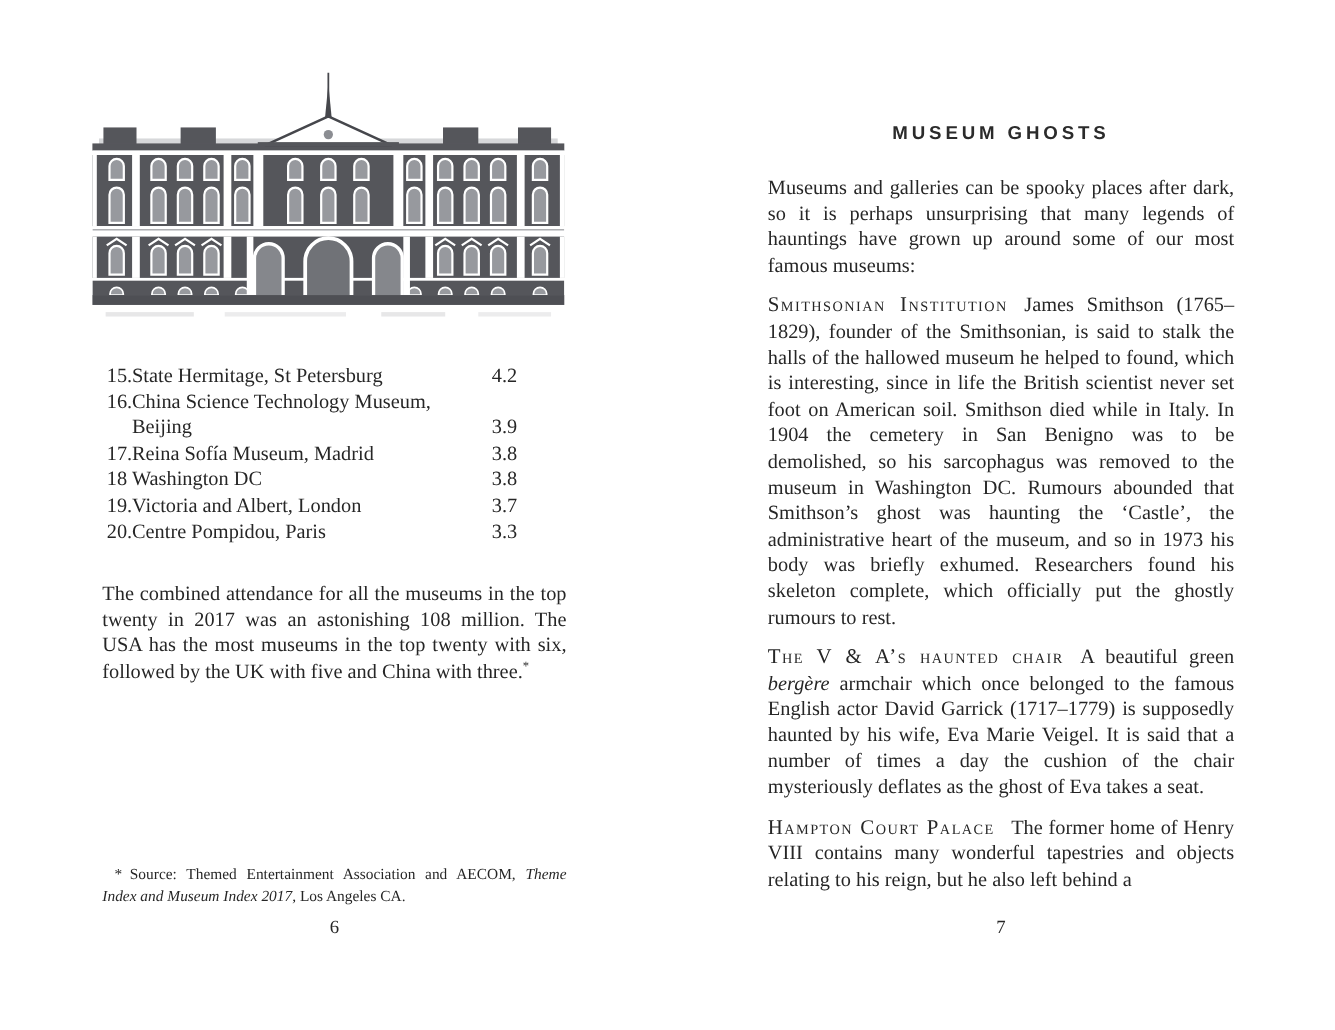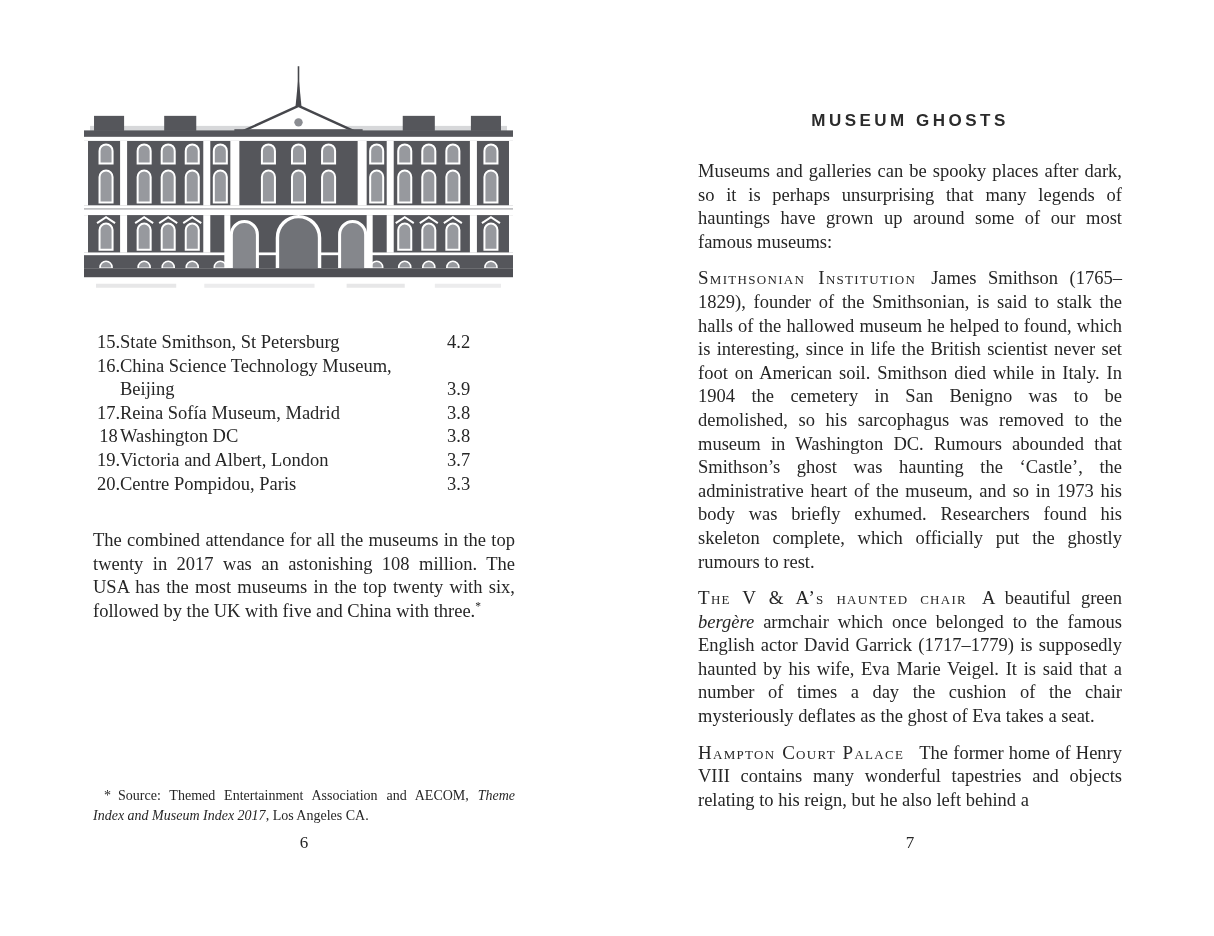--- a/index.html
+++ b/index.html
@@ -11,21 +11,21 @@
   .page{position:absolute;top:0;height:931px;}
   .page-left{left:93px;width:422px;}
   .page-right{left:698px;width:424px;}
 
   
   .illus{position:absolute;left:-9px;top:62px;width:429px;height:233px;}
 
   
   .rlist{position:absolute;left:0;top:331px;width:422px;font-size:18.5px;line-height:23.6px;}
   .lrow{display:flex;align-items:stretch;}
-  .lnum{width:23px;padding-left:4px;flex:none;align-self:flex-start;text-align:center;}
+  .lnum{width:23px;padding-left:4px;flex:none;align-self:flex-start;}
   .lname{flex:1;}
   .lval{width:46px;padding-right:22px;flex:none;align-self:flex-end;}
 
   .body{font-size:18.5px;line-height:23.6px;text-align:justify;margin:0;}
   .attendance{position:absolute;left:0;top:529px;width:422px;}
   sup.note{font-size:62%;vertical-align:super;line-height:0;}
 
   .footnote{position:absolute;left:0;top:786px;width:422px;font-size:14px;line-height:19.5px;text-align:justify;text-indent:11px;}
   .footnote .marker{margin-right:7px;}
   .it{font-style:italic;}
@@ -149,21 +149,21 @@
     <rect x="12" y="221" width="80" height="4" fill="#e7e7e8"></rect>
     <rect x="120" y="221" width="110" height="4" fill="#ececed"></rect>
     <rect x="262" y="221" width="58" height="4" fill="#e7e7e8"></rect>
     <rect x="350" y="221" width="66" height="4" fill="#ececed"></rect>
   </svg>
 
   <div class="rlist" id="museum-list">
       <div class="lrow">
         <span class="lnum">15.</span>
         <div class="lname">
-          <div>State Smithson, St Petersburg</div>
+          <div>State Hermitage, St Petersburg</div>
         </div>
         <span class="lval">4.2</span>
       </div>
       <div class="lrow">
         <span class="lnum">16.</span>
         <div class="lname">
           <div>China Science Technology Museum,</div>
           <div>Beijing</div>
         </div>
         <span class="lval">3.9</span>

